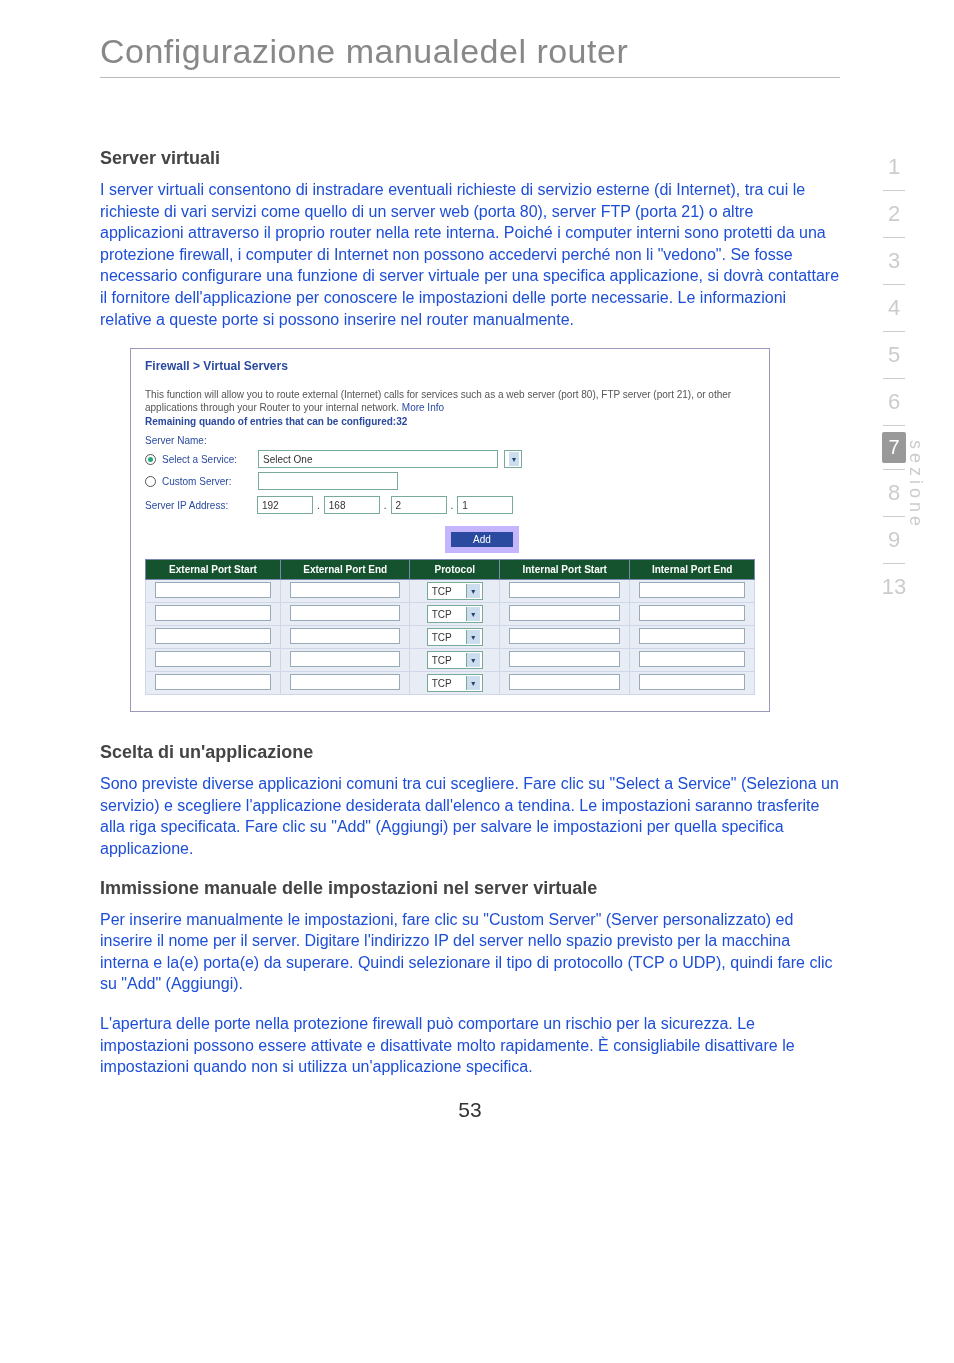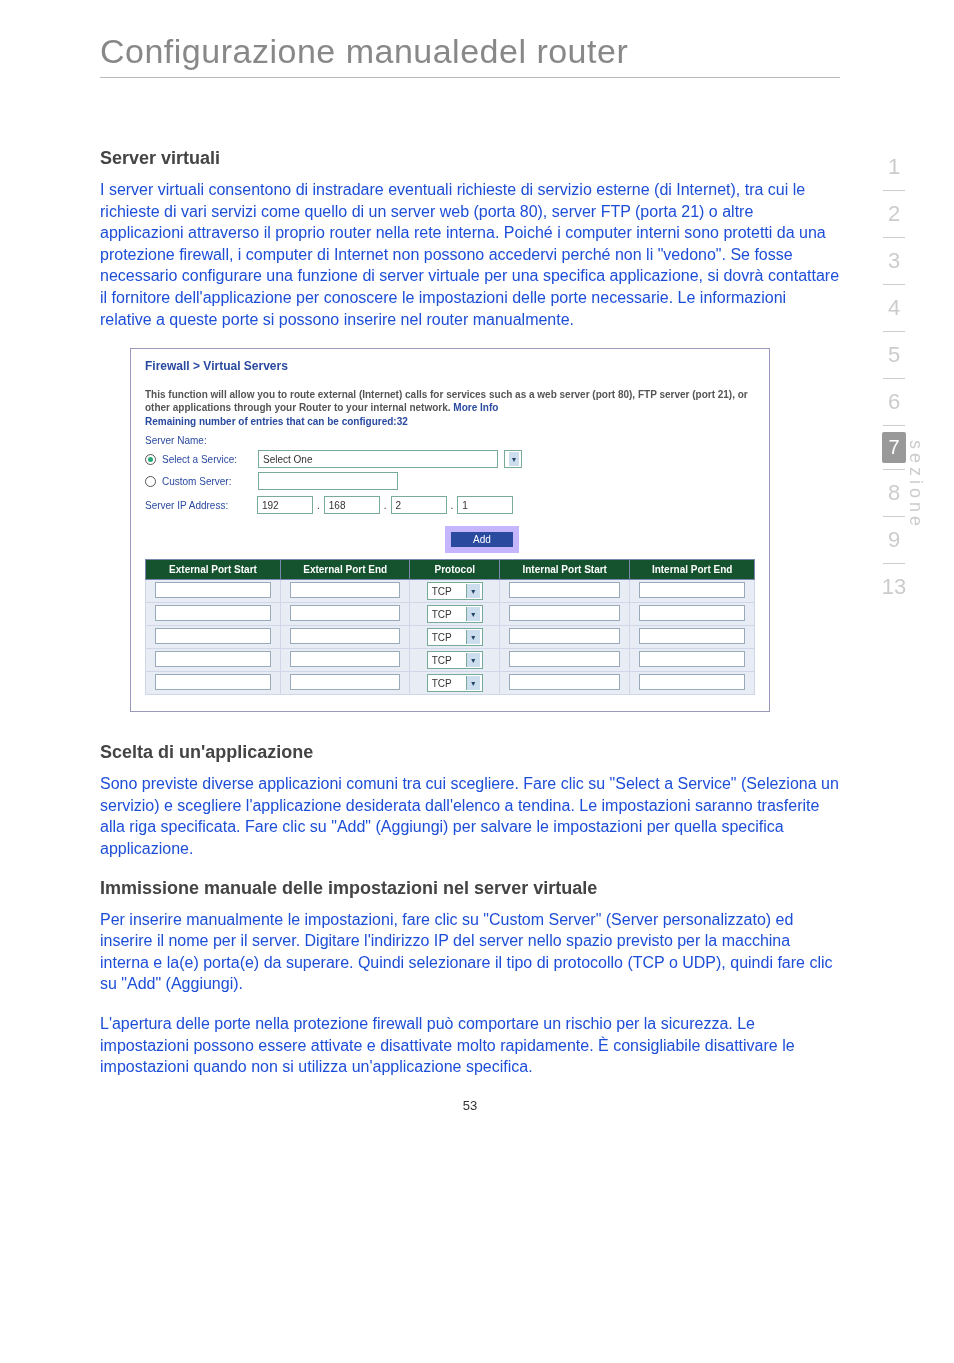--- a/index.html
+++ b/index.html
@@ -71,21 +71,21 @@
     text-orientation: mixed;
     color: #ccc;
     font-size: 18px;
     letter-spacing: 4px;
     position: absolute;
     right: -2px;
     top: 290px;
   }
   .pagenum {
     text-align: center;
-    font-size: 13px;
+    font-size: 21px;
     color: #333;
     margin-top: 20px;
   }
   
   .panel {
     border: 1px solid #99b;
     background: #fff;
     width: 640px;
     margin: 8px 0 30px 30px;
     padding: 10px 14px 16px;
@@ -94,21 +94,20 @@
   .panel .crumb {
     color: #2a4aa0;
     font-size: 12px;
     font-weight: bold;
     margin-bottom: 15px;
   }
   .panel .desc {
     font-size: 10px;
     color: #555;
     line-height: 1.3;
-    font-weight: bold;
   }
   .panel .link { color: #2a4aa0; }
   .panel .remaining {
     font-size: 10px;
     color: #2a4aa0;
     font-weight: bold;
     margin: 2px 0 8px;
   }
   .panel .lbl-sn {
     font-size: 10px;
@@ -178,21 +177,21 @@
     <hr class="title-rule">
 
     <h2 class="section-h">Server virtuali</h2>
     <p class="body-text">I server virtuali consentono di instradare eventuali richieste di servizio esterne (di Internet), tra cui le richieste di vari servizi come quello di un server web (porta 80), server FTP (porta 21) o altre applicazioni attraverso il proprio router nella rete interna. Poiché i computer interni sono protetti da una protezione firewall, i computer di Internet non possono accedervi perché non li "vedono". Se fosse necessario configurare una funzione di server virtuale per una specifica applicazione, si dovrà contattare il fornitore dell'applicazione per conoscere le impostazioni delle porte necessarie. Le informazioni  relative a queste porte si possono  inserire nel router manualmente.</p>
 
     <div class="panel">
       <div class="crumb">Firewall &gt; Virtual Servers</div>
       <div class="desc">
         <span>This function will allow you to route external (Internet) calls for services such as a web server (port 80), FTP server (port 21), or other applications through your Router to your internal network. </span><span class="link">More Info</span>
       </div>
-      <div class="remaining">Remaining number of entries that can be configured:32</div>
+      <div class="remaining">Remaining quando of entries that can be configured:32</div>
 
       <div class="lbl-sn">Server Name:</div>
 
       <div class="radio-row">
         <span class="radio checked"></span>
         <span class="rlabel">Select a Service:</span>
         <span class="sel" style="width:240px">
           <span>Select One</span>
           <span style="flex:1"></span>
         </span>

